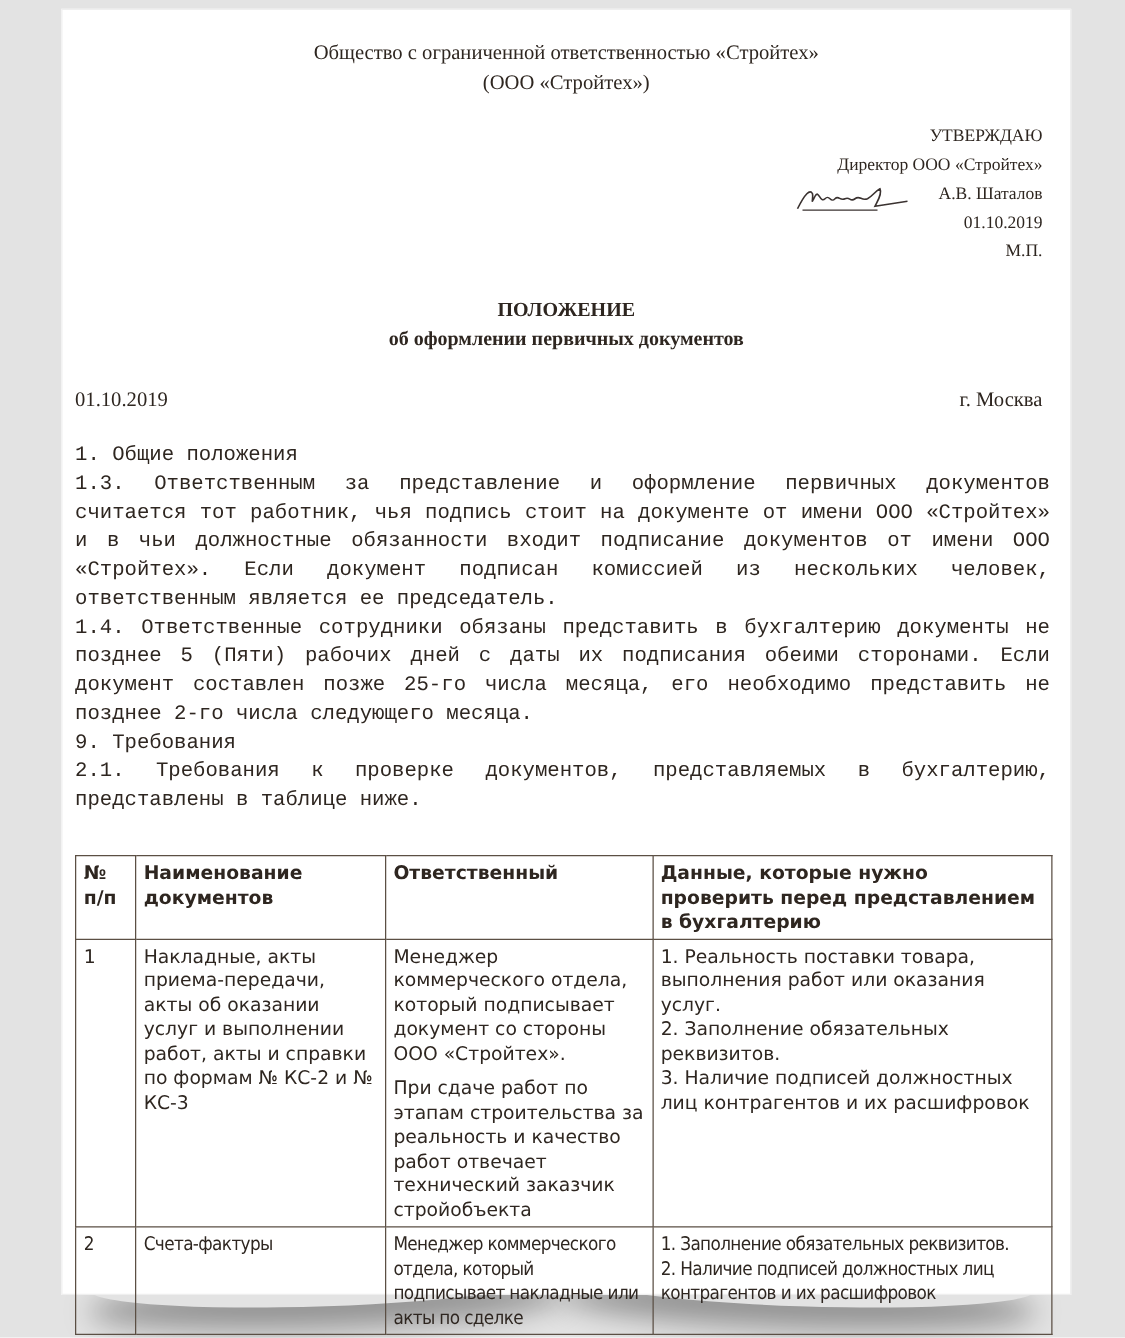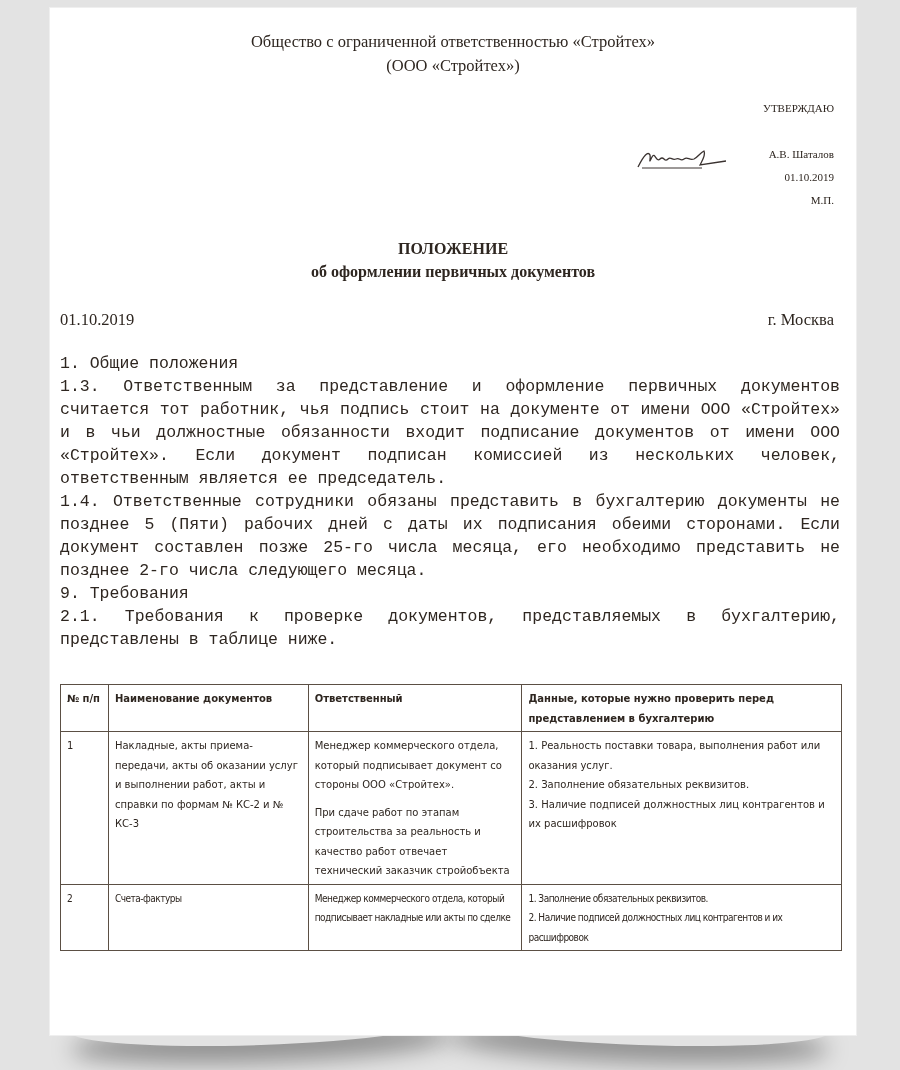--- a/index.html
+++ b/index.html
@@ -16,35 +16,35 @@
     box-shadow:0 18px 22px rgba(0,0,0,0.35);
   }
   .shadow-l { left:70px; transform:rotate(-2deg); }
   .shadow-r { left:450px; transform:rotate(2deg); }
   .sheet {
     position:absolute; left:49px; top:7px; width:806px; height:1027px;
     background:#ffffff;
     border:1px solid #efefef;
   }
   .hdr { position:absolute; left:0; width:806px; text-align:center; font-size:16.5px; }
-  .right { position:absolute; right:22px; text-align:right; font-size:11px; }
+  .right { position:absolute; right:22px; text-align:right; font-size:14px; }
   .sig { position:absolute; left:584px; top:139px; }
   .title { position:absolute; left:0; width:806px; text-align:center; font-weight:bold; font-size:16px; }
   .row { position:absolute; font-size:16.5px; }
   .body {
     position:absolute; left:10px; top:344px; width:780px;
     font-size:16.5px; line-height:23px;
     text-align:justify;
     font-family:Liberation Mono, monospace;
   }
   .body p { margin:0; }
   table {
     position:absolute; left:10px; top:676px; width:782px;
     border-collapse:collapse;
-    font-family:"DejaVu Sans", sans-serif; font-size:10px; line-height:19.5px;
+    font-family:"DejaVu Sans", sans-serif; font-size:15px; line-height:19.5px;
     color:#2e2620;
     border-radius:15px;
   }
   td, th {
     border:1.5px solid #5b4f44; vertical-align:top; text-align:left;
     padding:4px 6px 3px 6px;
   }
   th { font-weight:bold; }
   td p { margin:0; }
   td p + p { margin-top:8px; }
@@ -55,20 +55,21 @@
 
 <div class="shadow-l"></div>
 <div class="shadow-r"></div>
 
 <div class="sheet">
 
   <div class="hdr" style="top:24px;">Общество с ограниченной ответственностью «Стройтех»</div>
   <div class="hdr" style="top:48px;">(ООО «Стройтех»)</div>
 
   <div class="right" style="top:94px;">УТВЕРЖДАЮ</div>
+  <div class="right" style="top:117px;">Директор ООО «Стройтех»</div>
   <div class="sig">
     <svg width="95" height="24" viewBox="0 0 95 24">
       <path d="M4 20 C10 8 14 4 16 8 C17 12 14 18 18 10 C21 4 22 16 26 12 C30 8 30 16 34 12 C37 9 38 14 42 12 C46 10 46 15 50 12 C54 9 55 14 60 12 C64 10 66 6 70 4 C72 8 68 14 66 18 L92 14" fill="none" stroke="#3a3230" stroke-width="1.3"></path>
       <path d="M8 21 L68 21" fill="none" stroke="#3a3230" stroke-width="1"></path>
     </svg>
   </div>
   <div class="right" style="top:140px;">А.В. Шаталов</div>
   <div class="right" style="top:163px;">01.10.2019</div>
   <div class="right" style="top:186px;">М.П.</div>
 

